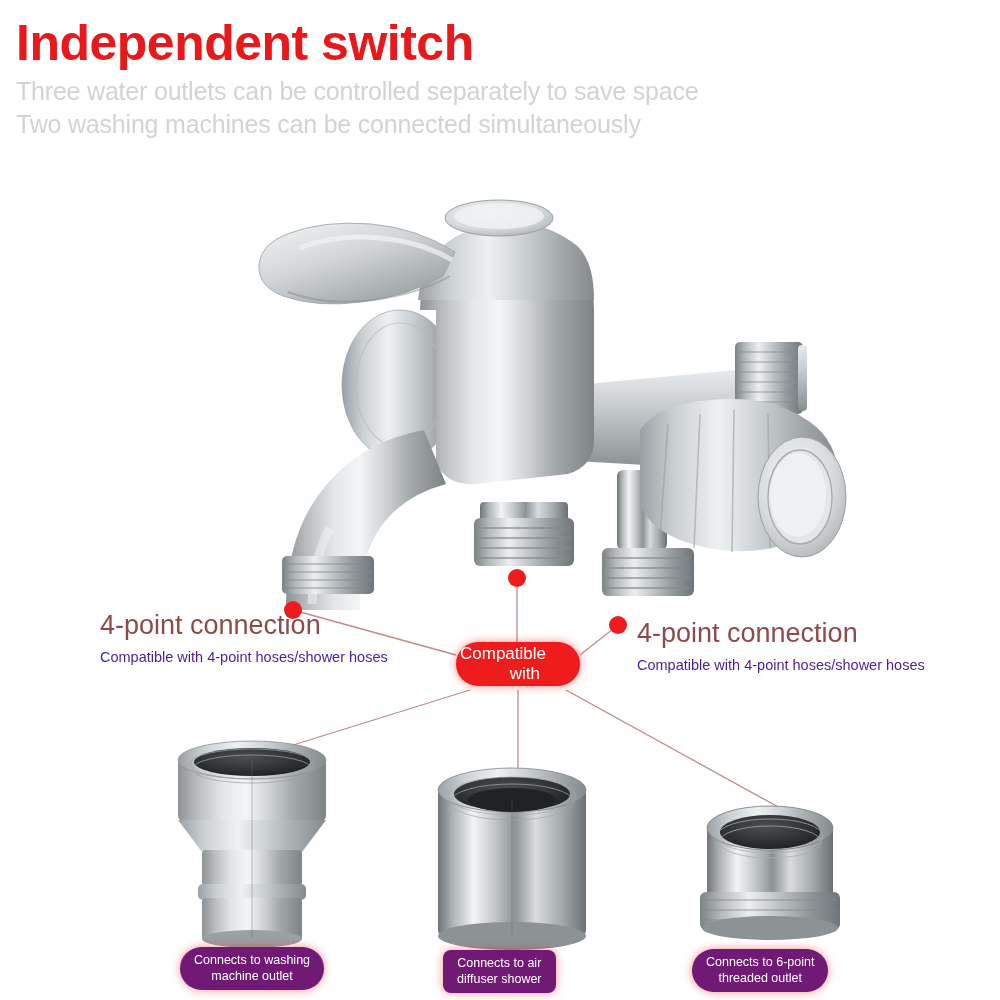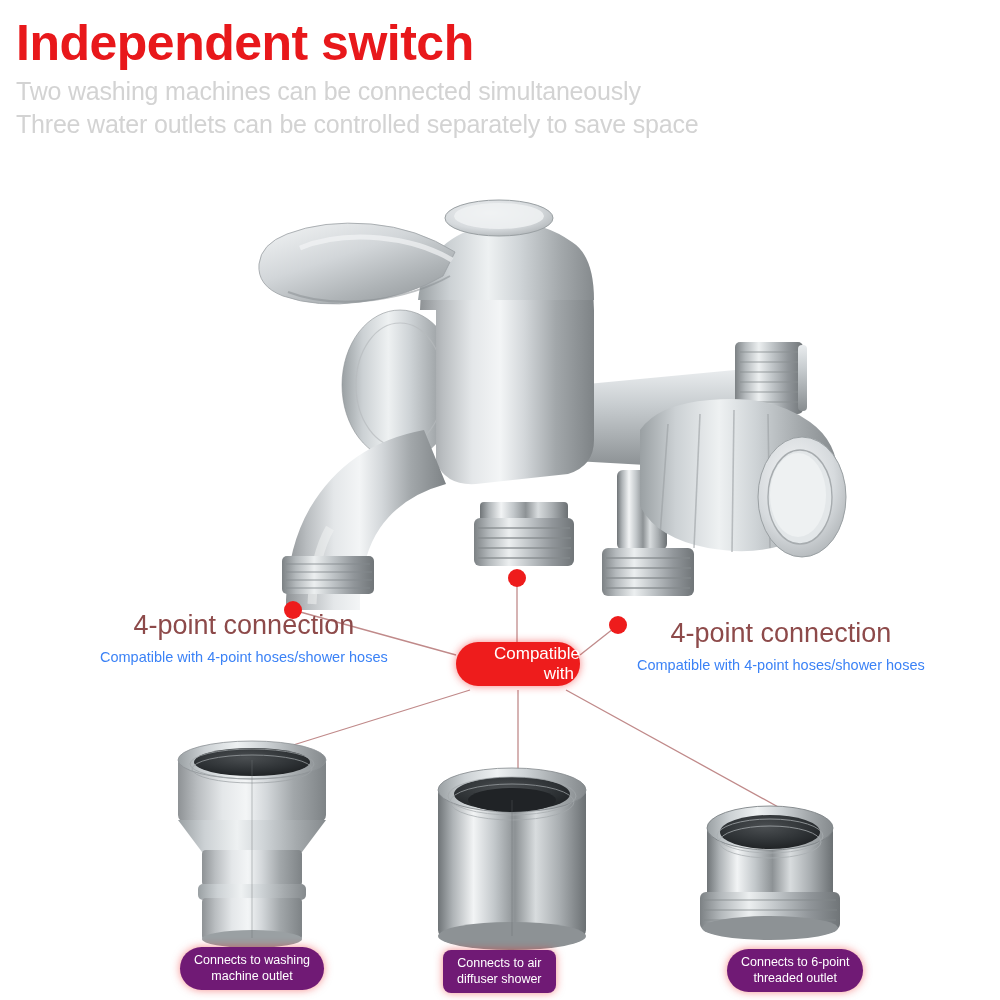--- a/index.html
+++ b/index.html
@@ -27,48 +27,48 @@
     line-height: 1.32;
     white-space: nowrap;
     letter-spacing: -0.2px;
   }
   #sublines { margin-top: 6px; }
 
   
   #art { position: absolute; left: 0; top: 0; width: 1000px; height: 1000px; }
 
   
-  .callout { position: absolute; text-align: center; }
+  .callout { position: absolute; }
   .callout .headline {
     color: #8d4a4a;
     font-size: 27px;
     line-height: 1;
     white-space: nowrap;
   }
   .callout .sub {
-    color: #3b82f6;
+    color: #4c1d95;
     font-size: 14.5px;
     line-height: 1;
     margin-top: 11px;
     white-space: nowrap;
   }
   #callout-left  { left: 100px; top: 612px; }
   #callout-right { left: 637px; top: 620px; }
 
   
   .pill {
     position: absolute;
     background: #ee1c1c;
     border-radius: 999px;
     color: #ffffff;
     text-align: center;
     box-shadow: 0 0 9px rgba(238,28,28,0.55);
     display: flex;
     align-items: center;
-    justify-content: flex-end;
+    justify-content: flex-start;
     line-height: 1.18;
   }
   #pill-center {
     left: 456px; top: 642px; width: 124px; height: 44px;
     font-size: 17px;
   }
   #pill-center .l1 { display: block; text-align: left;  padding-left: 4px; }
   #pill-center .l2 { display: block; text-align: right; padding-right: 6px; }
   .badge {
     position: absolute;
@@ -77,32 +77,32 @@
     color: #fff;
     font-size: 12.5px;
     text-align: center;
     padding: 5px 14px;
     box-shadow: 0 0 8px rgba(238,28,28,0.5);
     line-height: 1.3;
     white-space: nowrap;
   }
   #badge-1 { left: 180px; top: 947px; }
   #badge-2 { left: 443px; top: 950px; border-radius: 8px; }
-  #badge-3 { left: 727px; top: 949px; }
+  #badge-3 { left: 692px; top: 949px; }
 </style>
 </head>
 <body>
 
 <div id="page">
 
   <div id="header">
     <div id="title">Independent switch</div>
     <div id="sublines">
+      <div class="subline">Three water outlets can be controlled separately to save space</div>
       <div class="subline">Two washing machines can be connected simultaneously</div>
-      <div class="subline">Three water outlets can be controlled separately to save space</div>
     </div>
   </div>
 
   <svg id="art" viewBox="0 0 1000 1000">
     <defs>
 
       <linearGradient id="steelH" x1="0" y1="0" x2="1" y2="0">
         <stop offset="0" stop-color="#8e9295"></stop>
         <stop offset="0.13" stop-color="#b9bdc0"></stop>
         <stop offset="0.30" stop-color="#e4e7e9"></stop>

